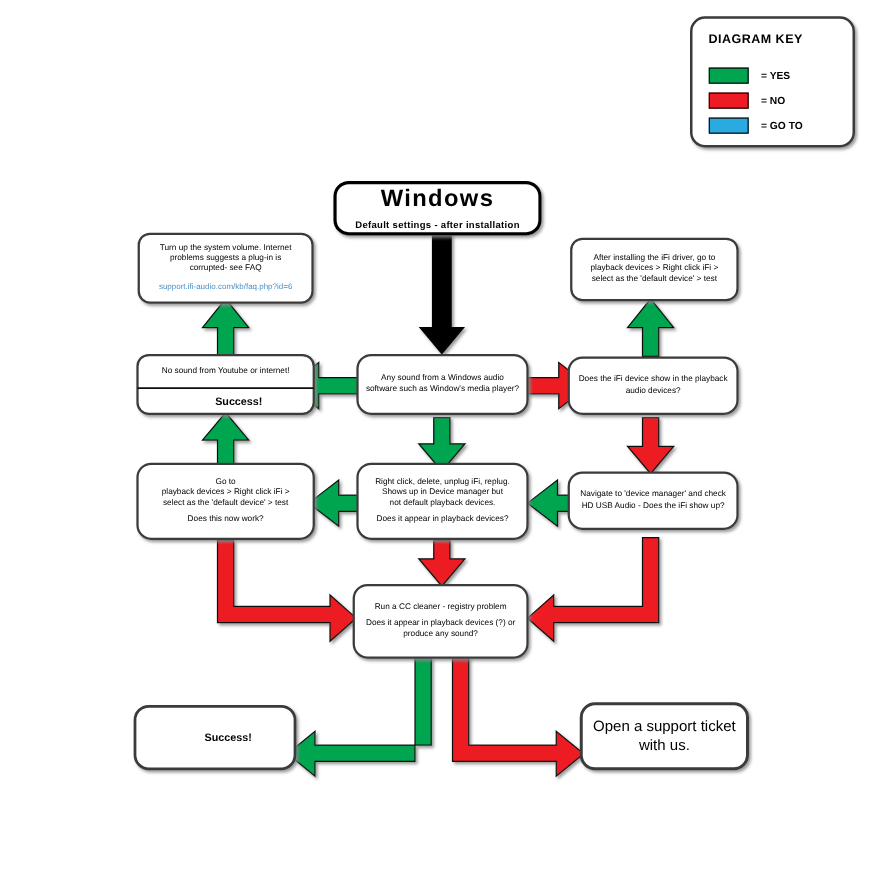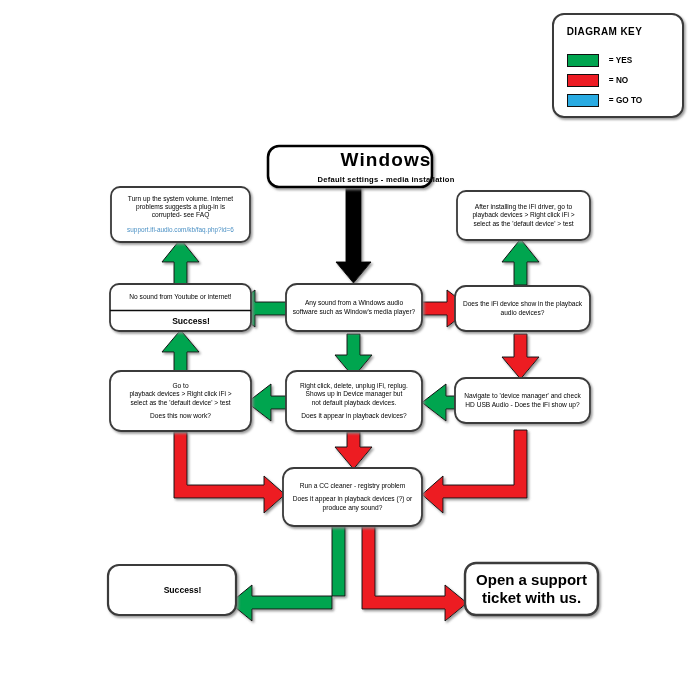--- a/index.html
+++ b/index.html
@@ -18,21 +18,21 @@
     flex-direction:column;
     align-items:center;
     justify-content:center;
     text-align:center;
     color:#000;
     pointer-events:none;
   }
   .ln{display:block;line-height:1.22;}
   .tiny{font-size:6.6px;}
   .mid{font-size:8.6px;font-weight:bold;padding-left:21px;}
-  .big{font-size:15px;font-weight:bold;}
+  .big{font-size:12px;font-weight:normal;}
 
   .title-main{font-size:19px;font-weight:bold;letter-spacing:1.1px;}
   .title-sub{font-size:7.6px;font-weight:bold;letter-spacing:.25px;margin-top:4px;}
 
   .link{color:#4a90c4;font-size:6.4px;text-decoration:none;}
 
   .key-title{font-size:10px;font-weight:bold;letter-spacing:.4px;}
   .key-row{display:flex;align-items:center;gap:10px;margin-top:7px;}
   .swatch{width:30px;height:11px;border:1px solid #111;}
   .key-label{font-size:8.2px;font-weight:bold;}
@@ -155,23 +155,23 @@
         <span class="swatch" style="background:#ed1c24;"></span>
         <span class="key-label">= NO</span>
       </div>
       <div class="key-row">
         <span class="swatch" style="background:#29abe2;"></span>
         <span class="key-label">= GO TO</span>
       </div>
     </div>
   </div>
 
-  <div class="node-text" style="left:268px;top:146px;width:164px;height:41px;margin-left:36px;">
+  <div class="node-text" style="left:268px;top:146px;width:164px;height:41px;">
     <span class="title-main">Windows</span>
-    <span class="title-sub">Default settings - media installation</span>
+    <span class="title-sub">Default settings - after installation</span>
   </div>
 
   <div class="node-text" style="left:111px;top:187px;width:139px;height:55px;padding:0 6px;box-sizing:border-box;">
     <span class="ln tiny">Turn up the system volume. Internet</span>
     <span class="ln tiny">problems suggests a plug-in is</span>
     <span class="ln tiny">corrupted- see FAQ</span>
     <span class="ln link" style="margin-top:7px;pointer-events:auto;">support.ifi-audio.com/kb/faq.php?id=6</span>
   </div>
 
   <div class="node-text" style="left:457px;top:191px;width:133px;height:49px;padding:0 5px;box-sizing:border-box;">

